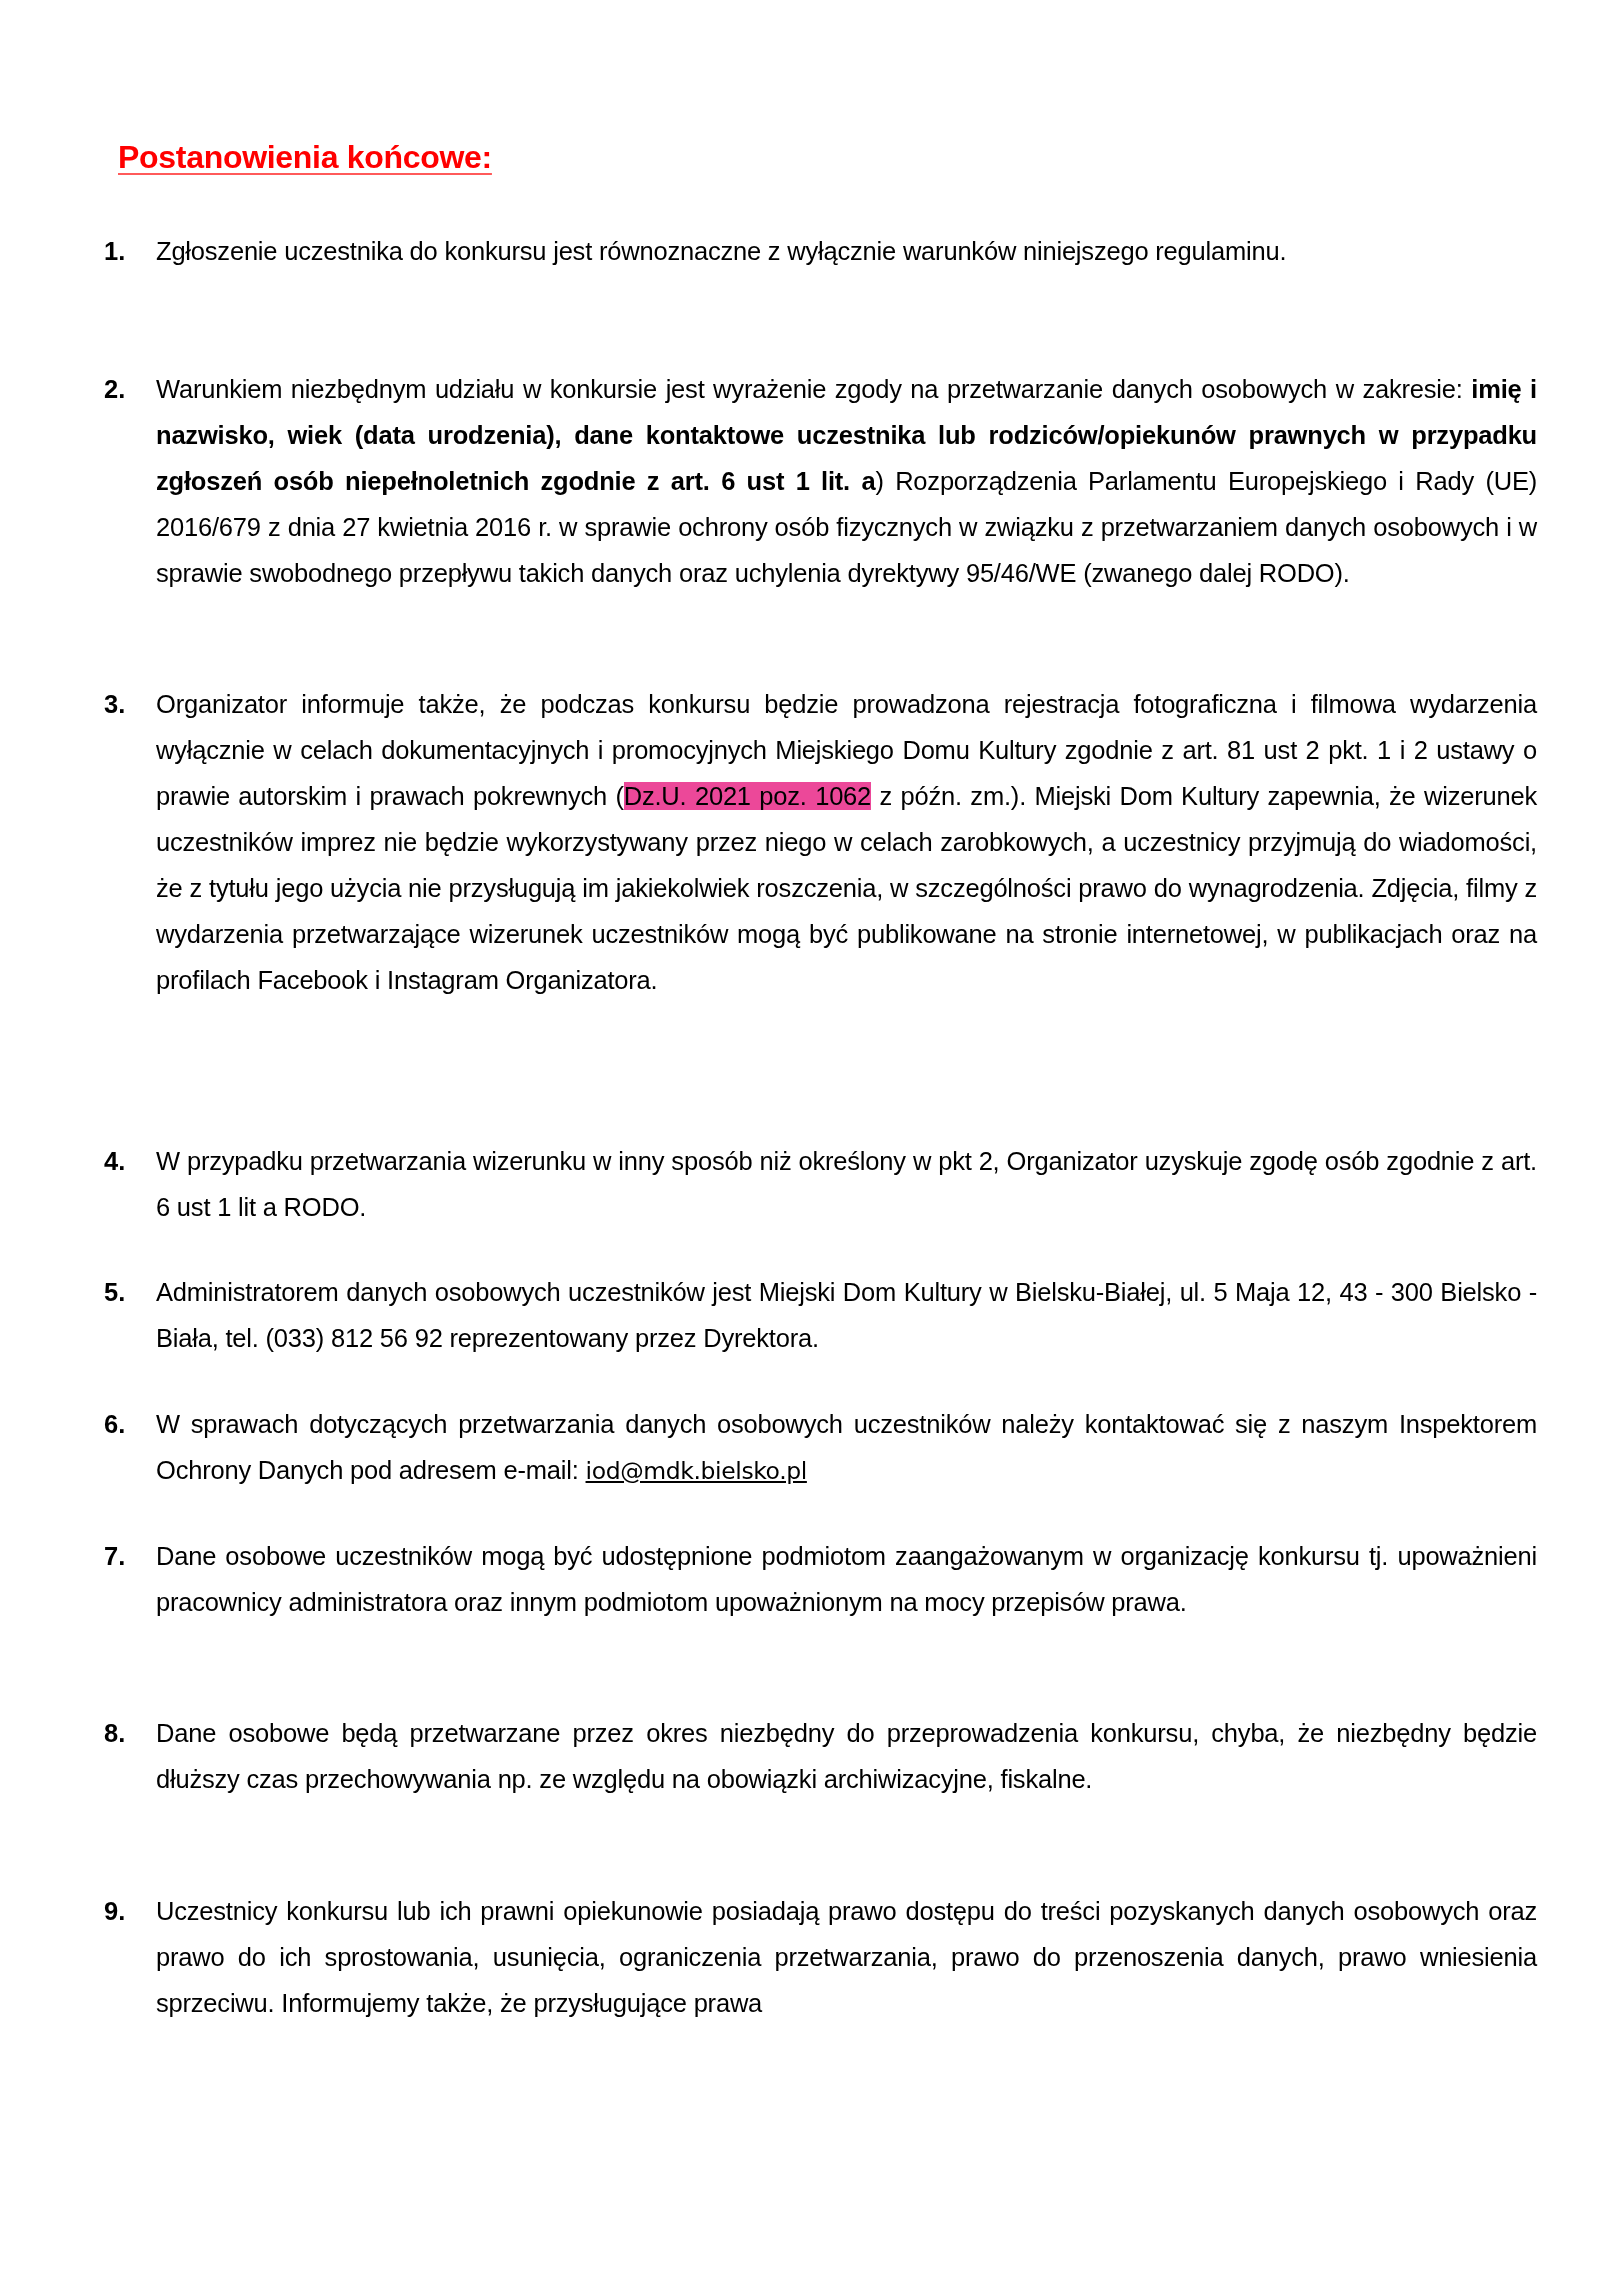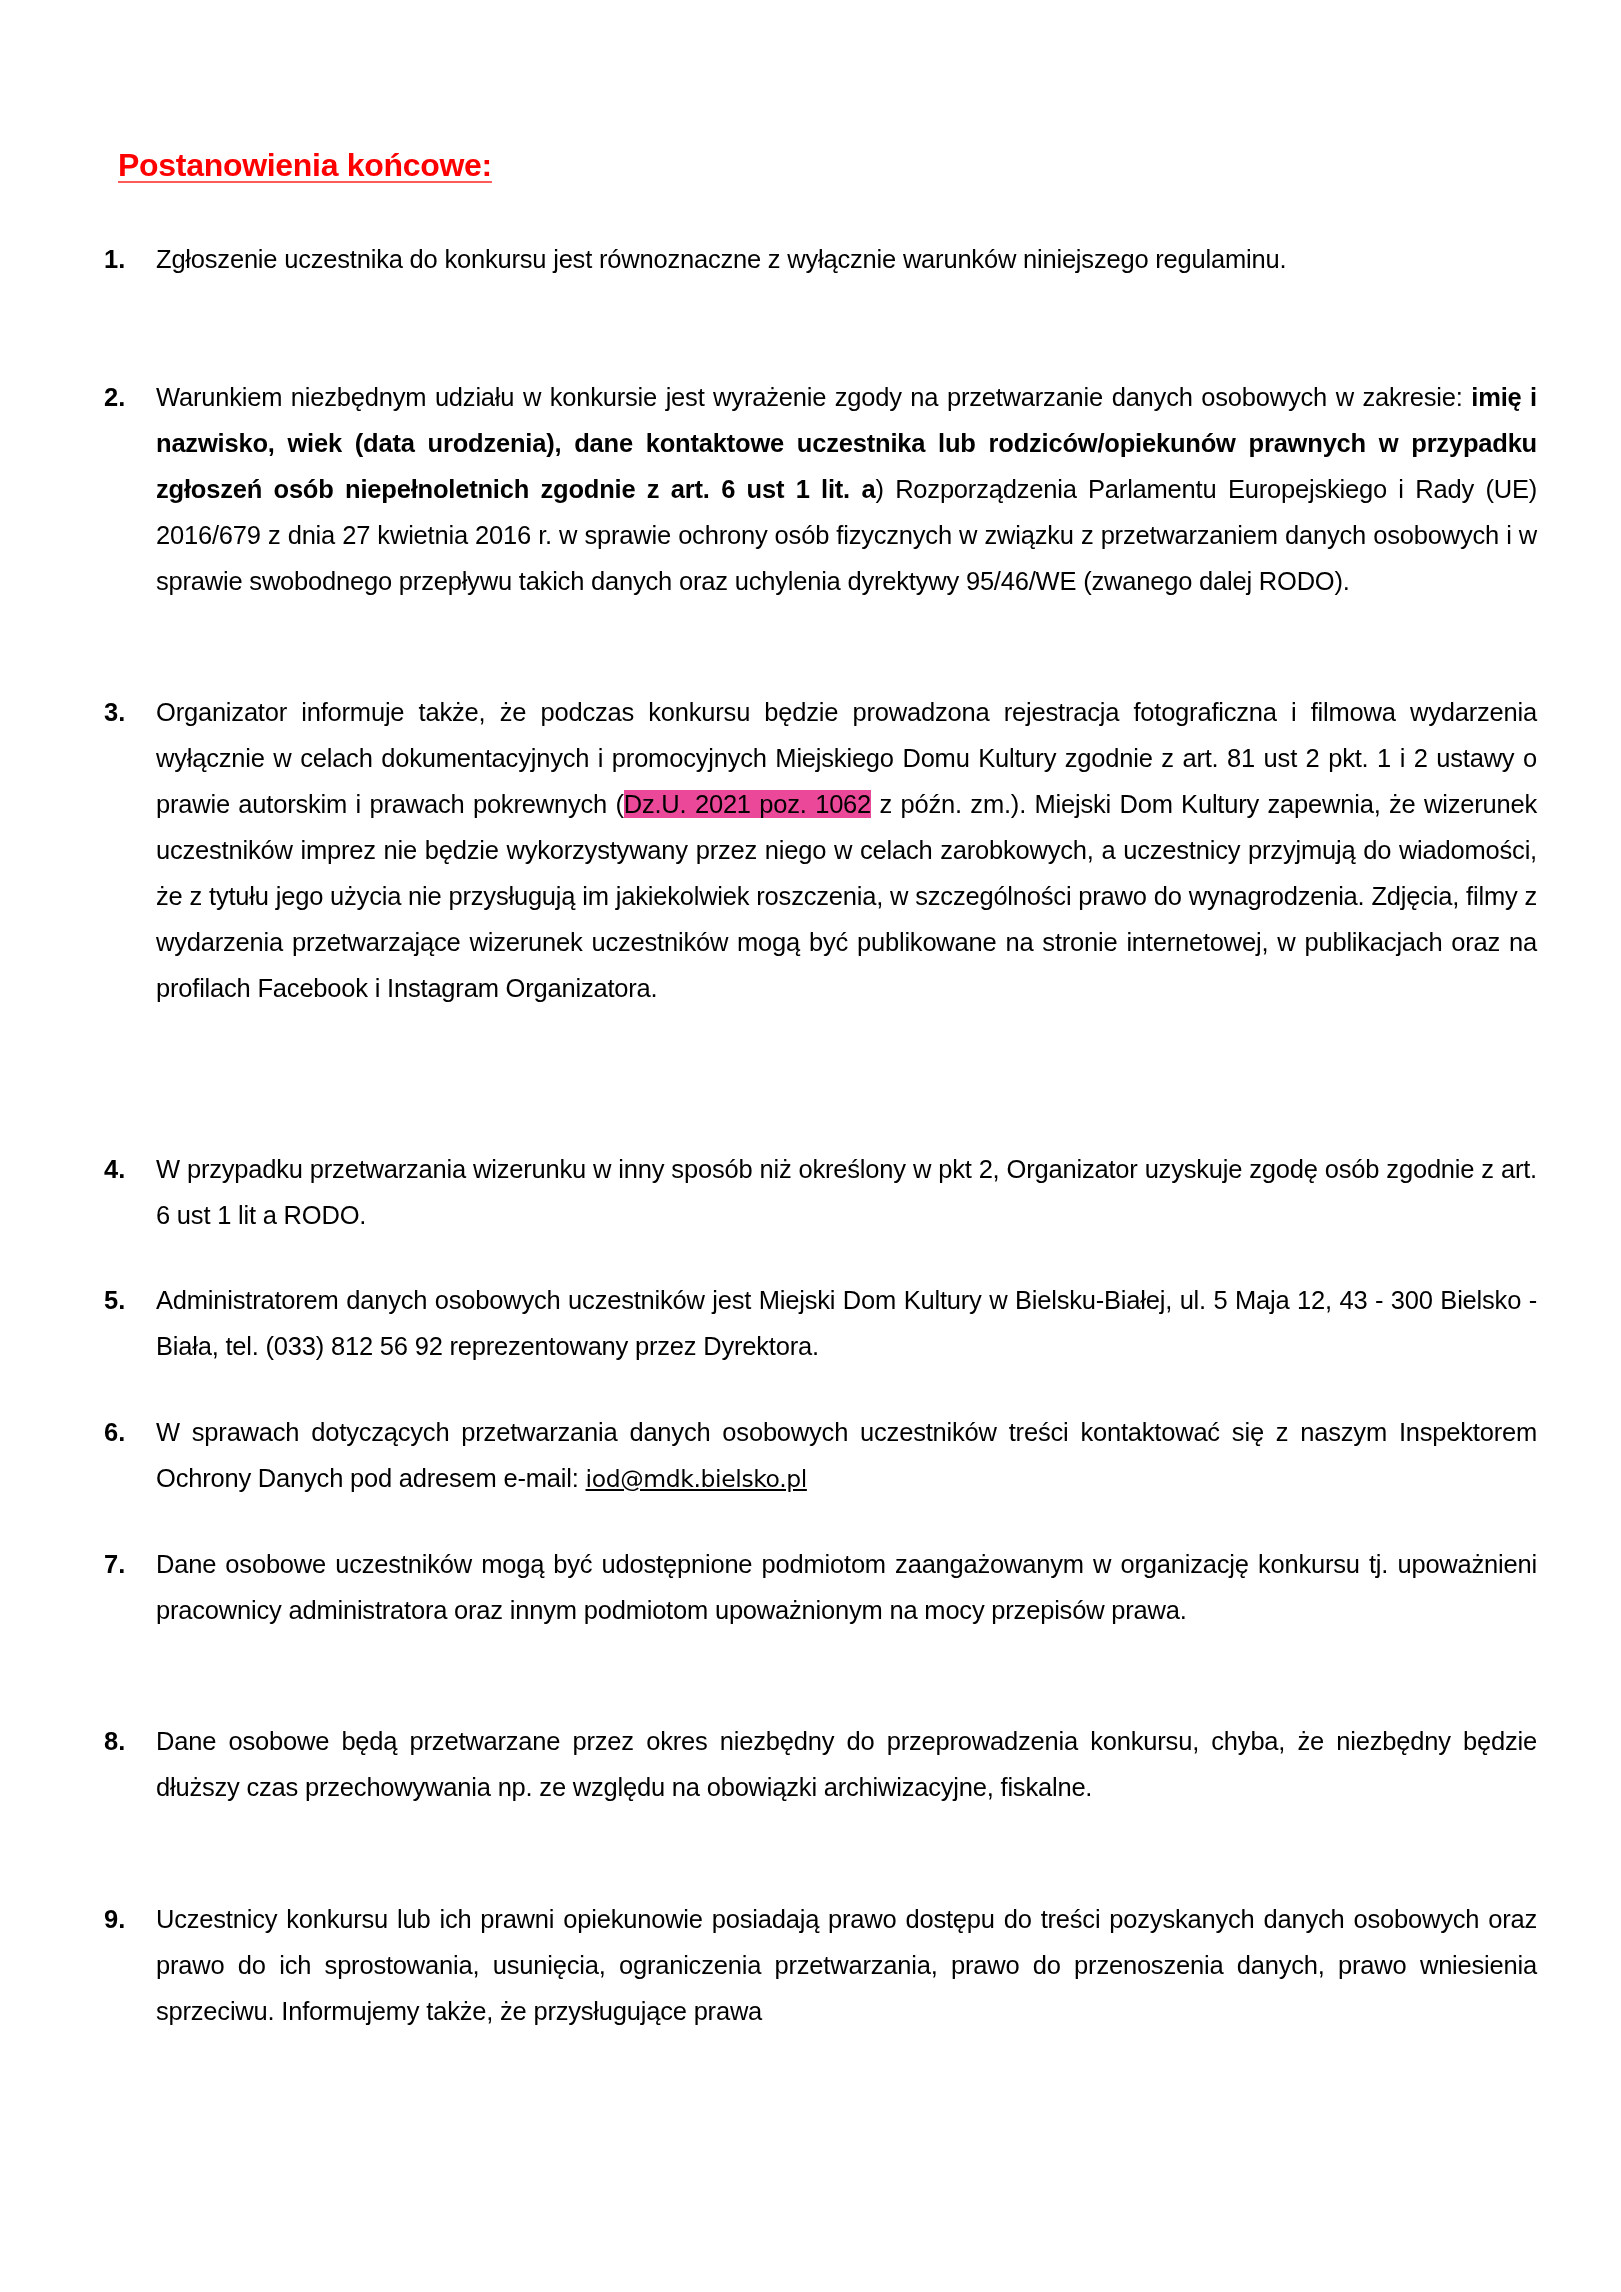--- a/index.html
+++ b/index.html
@@ -11,21 +11,21 @@
     width: 1621px;
     height: 2293px;
     position: relative;
     overflow: hidden;
     font-family: "Liberation Sans", "DejaVu Sans", sans-serif;
     color: #000000;
   }
   .page {
     position: absolute;
     left: 0;
-    top: 8px;
+    top: 0;
     width: 1621px;
     height: 1633px;
   }
   .title {
     position: absolute;
     left: 118px;
     top: 138px;
     margin: 0;
     font-size: 32px;
     font-weight: bold;
@@ -115,21 +115,21 @@
 
     <li class="item" style="top:1269px">
       <span class="num">5.</span>
       <div class="body">
         <span>Administratorem danych osobowych uczestników jest Miejski Dom Kultury w Bielsku-Białej, ul. 5 Maja 12, 43 - 300 Bielsko -Biała, tel. (033) 812 56 92 reprezentowany przez Dyrektora.</span>
       </div>
     </li>
 
     <li class="item" style="top:1401px">
       <span class="num">6.</span>
-      <div class="body"><span>W sprawach dotyczących przetwarzania danych osobowych uczestników treści kontaktować się z naszym Inspektorem Ochrony Danych pod adresem e-mail: </span><a class="link" href="mailto:iod@mdk.bielsko.pl">iod@mdk.bielsko.pl</a></div>
+      <div class="body"><span>W sprawach dotyczących przetwarzania danych osobowych uczestników należy kontaktować się z naszym Inspektorem Ochrony Danych pod adresem e-mail: </span><a class="link" href="mailto:iod@mdk.bielsko.pl">iod@mdk.bielsko.pl</a></div>
     </li>
 
     <li class="item" style="top:1533px">
       <span class="num">7.</span>
       <div class="body">
         <span>Dane osobowe uczestników mogą być udostępnione podmiotom zaangażowanym w organizację konkursu tj. upoważnieni pracownicy administratora oraz innym podmiotom upoważnionym na mocy przepisów prawa.</span>
       </div>
     </li>
 
     <li class="item" style="top:1710px">

